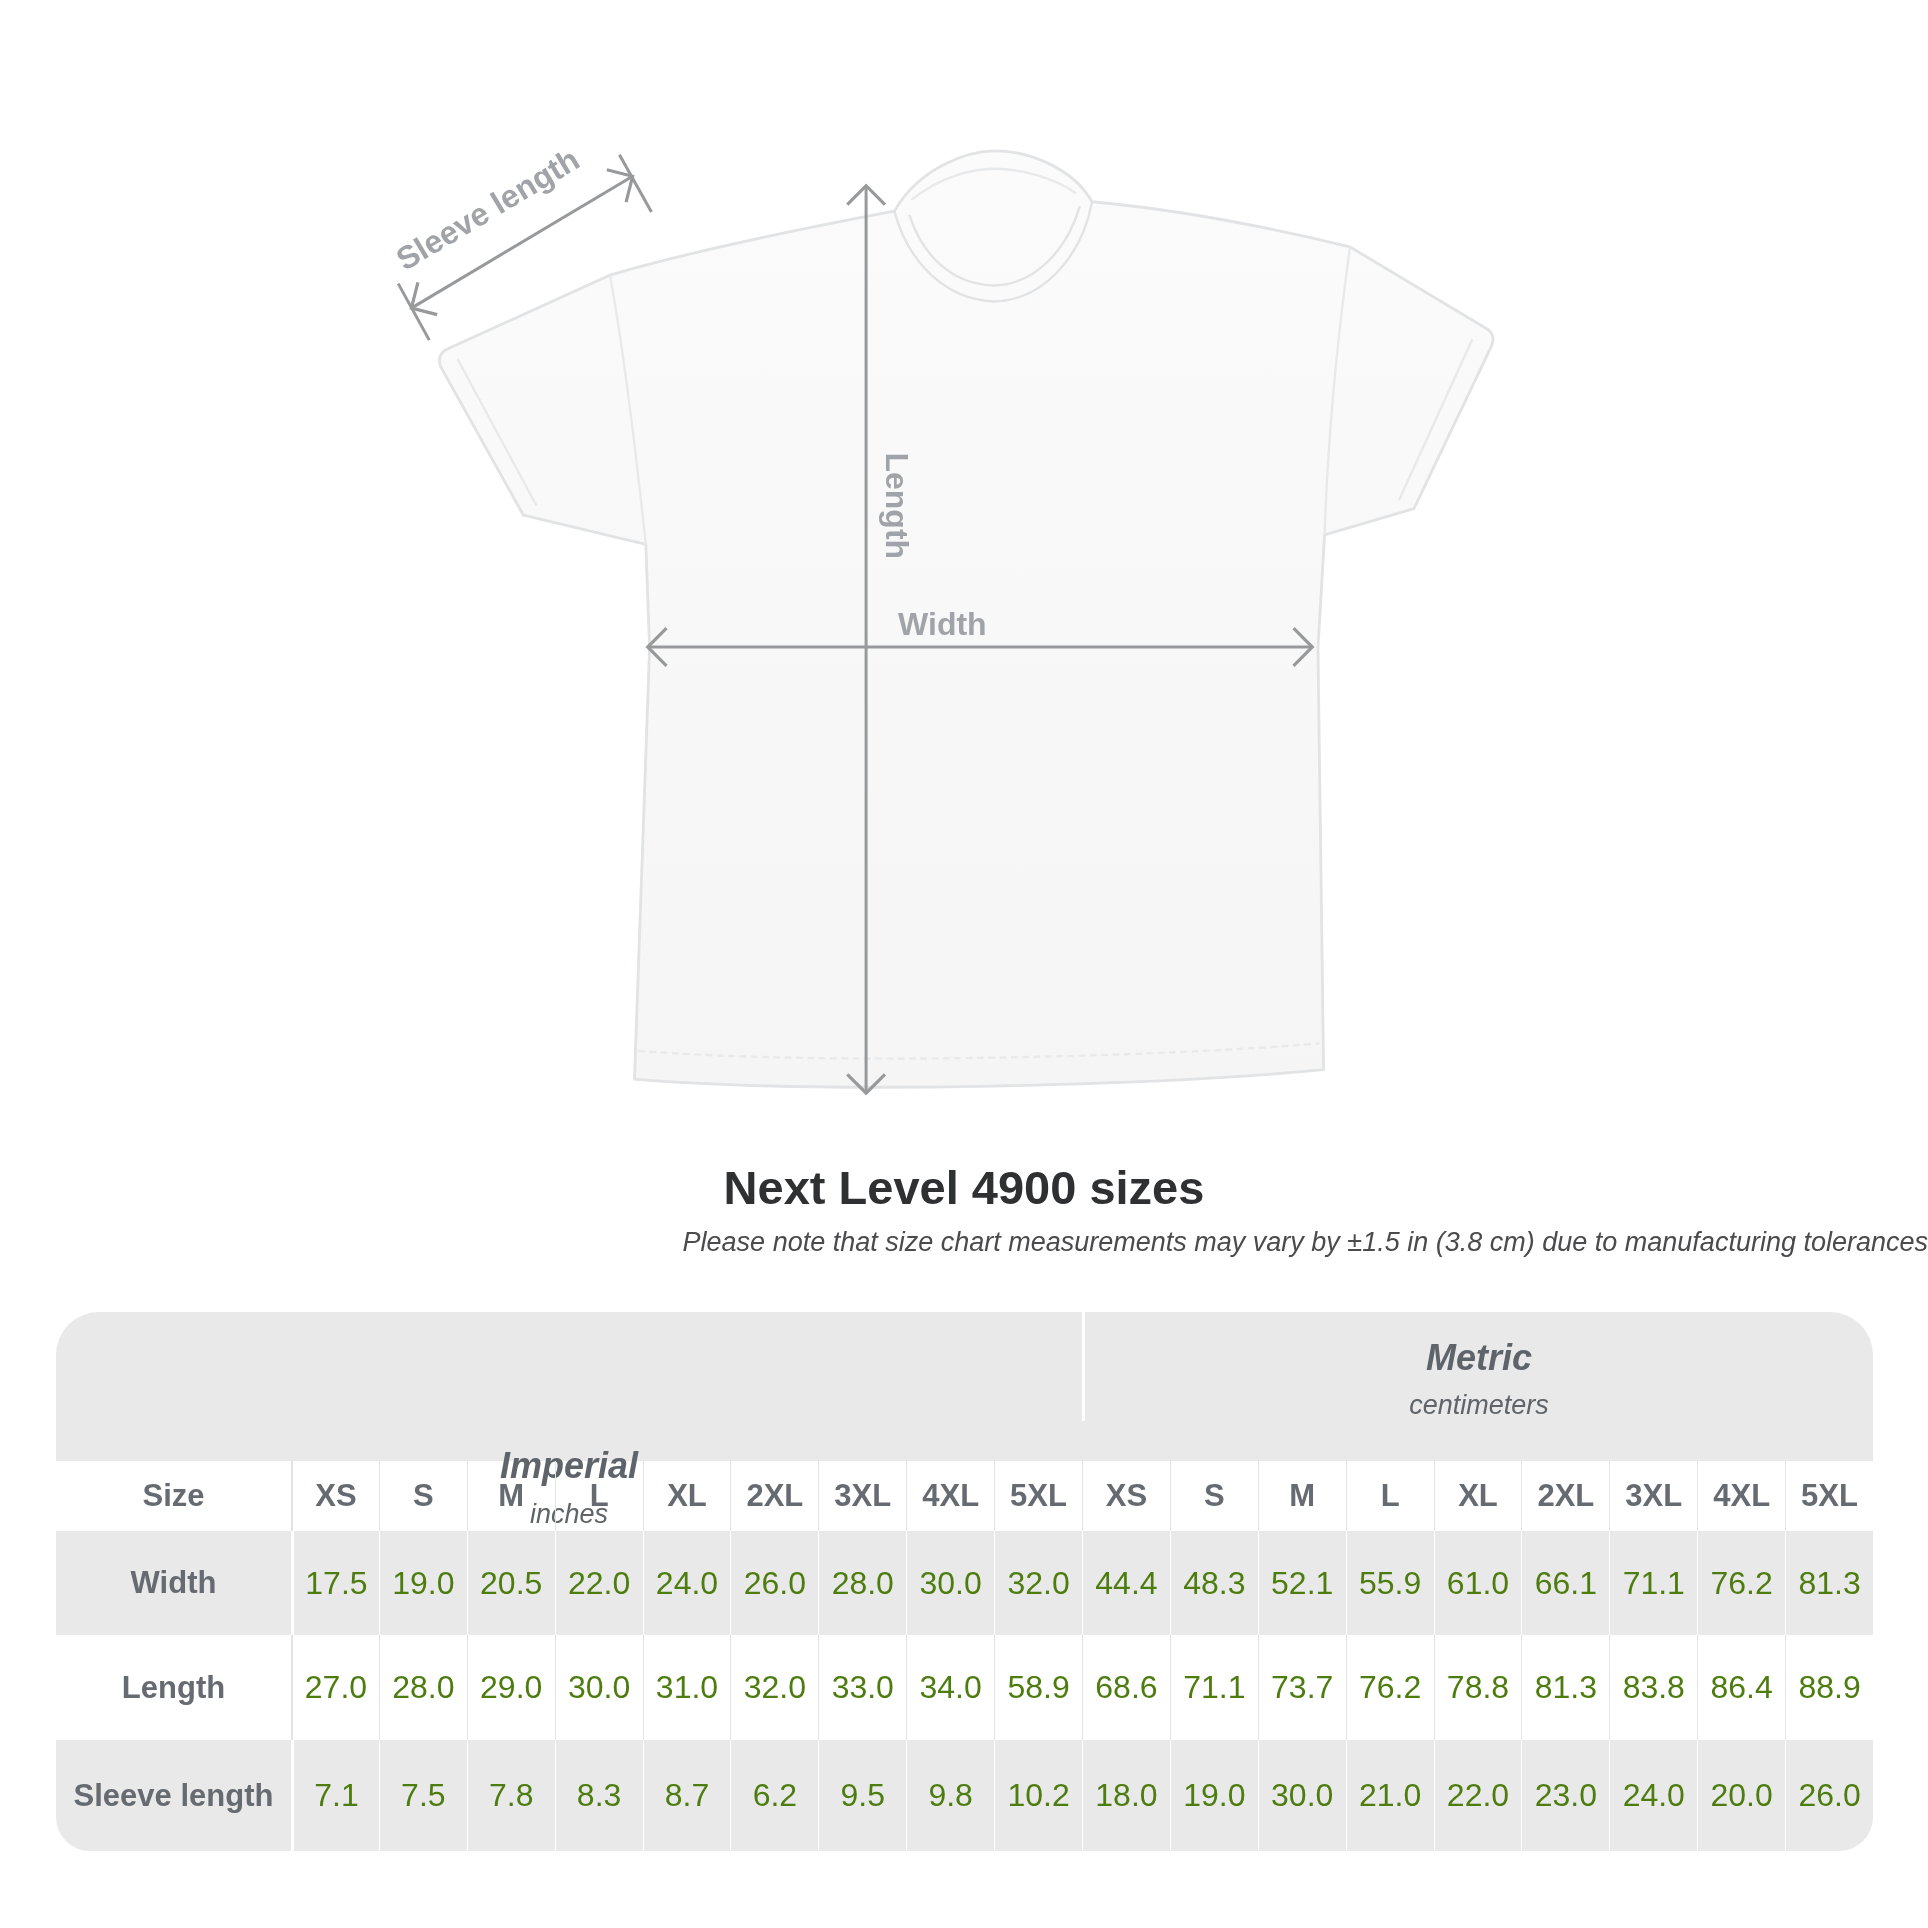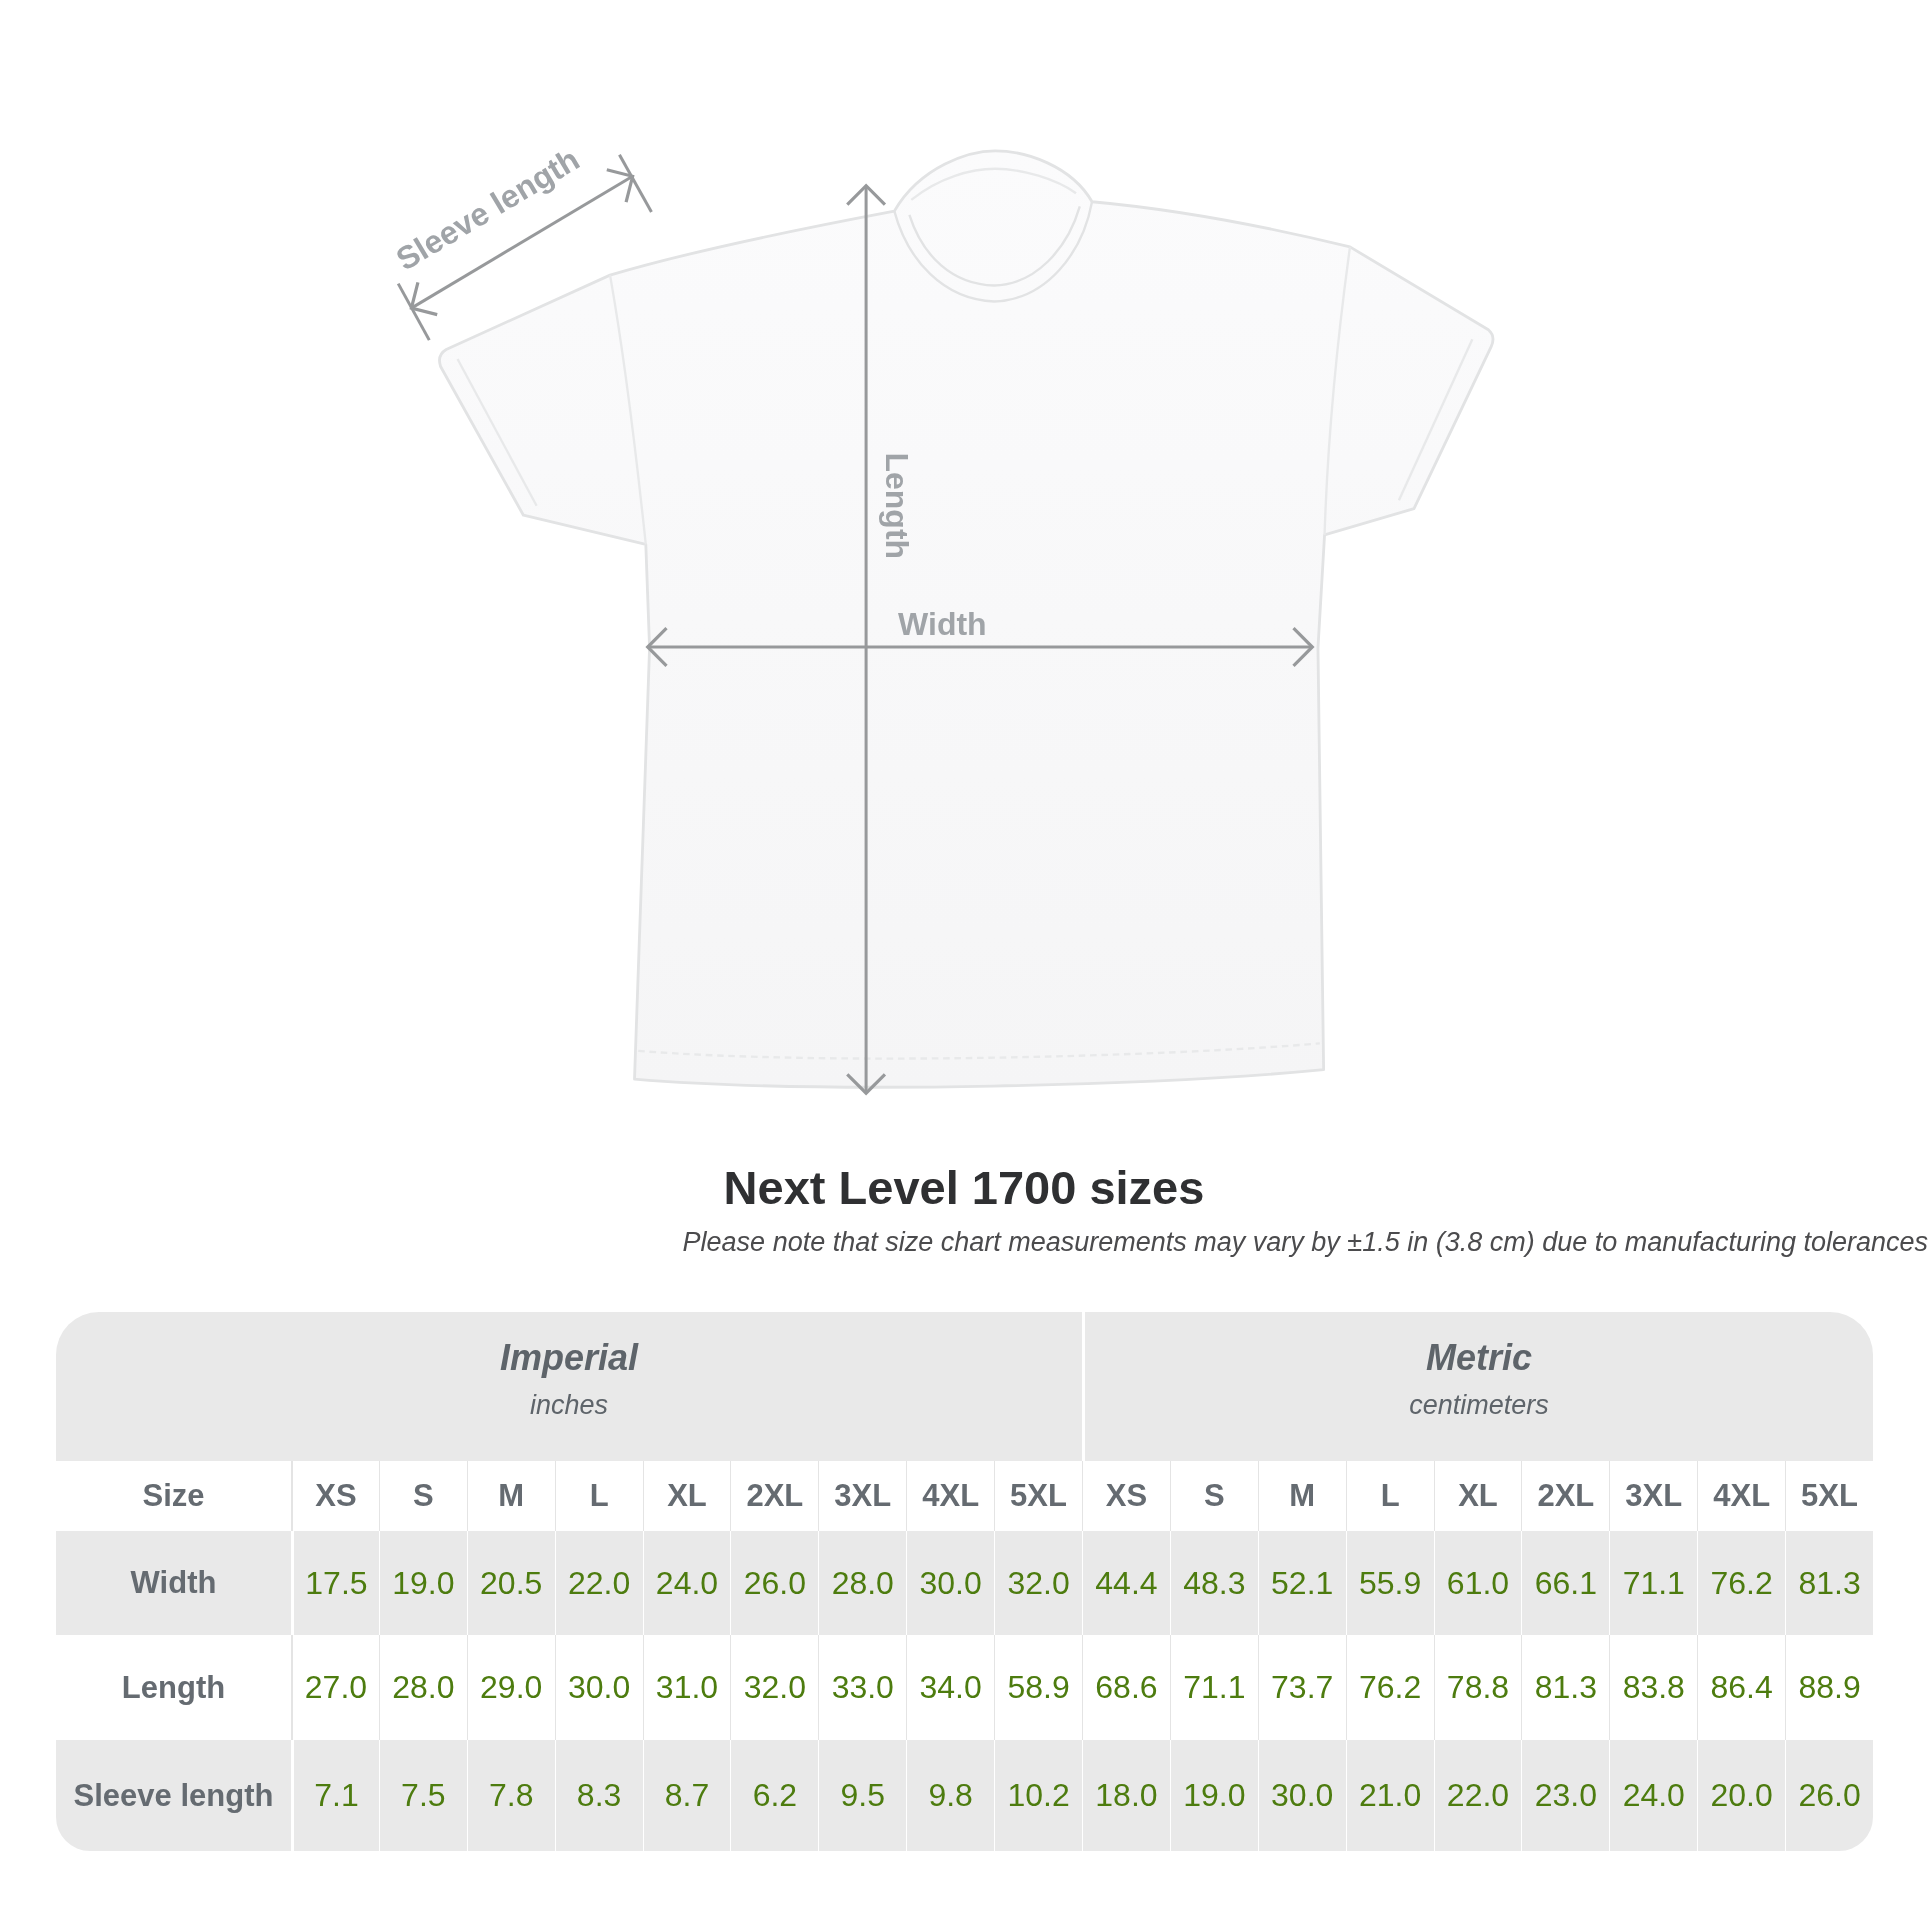--- a/index.html
+++ b/index.html
@@ -97,33 +97,33 @@
     <line x1="437" y1="327" x2="672" y2="187" marker-start="url(#arw)" marker-end="url(#arw)"></line>
     <line x1="423" y1="301" x2="456" y2="361"></line>
     <line x1="658" y1="164" x2="692" y2="225"></line>
   </g>
 
   <text class="shirt-label" transform="translate(524,232) rotate(-30.8)" text-anchor="middle">Sleeve length</text>
   <text class="shirt-label" transform="translate(941,537) rotate(90)" text-anchor="middle">Length</text>
   <text class="shirt-label" x="1001" y="674" text-anchor="middle">Width</text>
 </svg>
 
-<div id="title">Next Level 1700 sizes</div>
+<div id="title">Next Level 4900 sizes</div>
 <div id="subtitle">Please note that size chart measurements may vary by ±1.5 in (3.8 cm) due to manufacturing tolerances</div>
 
 <div id="size-table">
 
   <div class="trow unit-row">
+    <div class="ucell u-met">
+      <div class="uname">Metric</div>
+      <div class="uunit">centimeters</div>
+    </div>
     <div class="ucell u-imp">
       <div class="uname">Imperial</div>
       <div class="uunit">inches</div>
-    </div>
-    <div class="ucell u-met">
-      <div class="uname">Metric</div>
-      <div class="uunit">centimeters</div>
     </div>
   </div>
 
   <div class="trow r-size">
     <div class="cell lab">Size</div>
     <div class="cell hd">XS</div>
     <div class="cell hd">S</div>
     <div class="cell hd">M</div>
     <div class="cell hd">L</div>
     <div class="cell hd">XL</div>

